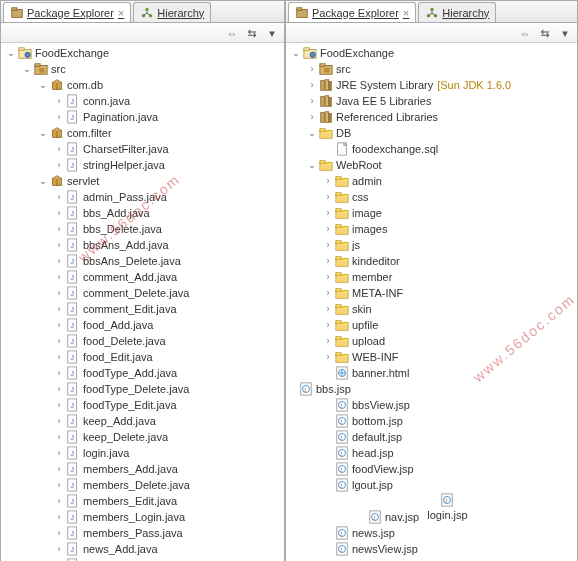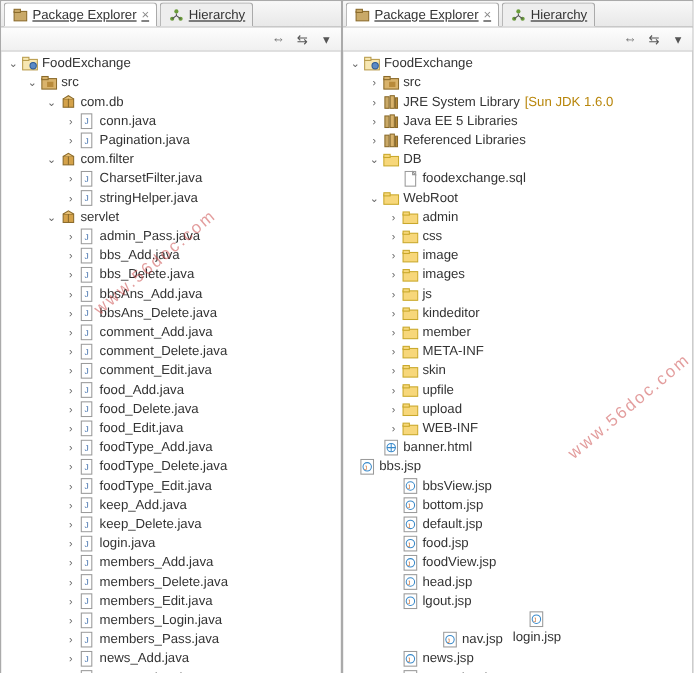--- a/index.html
+++ b/index.html
@@ -628,21 +628,21 @@
           <div class="tree-node" style="padding-left: 36px;">
             <span class="twisty">›</span>
             <span class="node-icon">
               <svg width="14" height="14" viewBox="0 0 16 16">
                 <rect x="1" y="5" width="14" height="9" fill="#f7d77a" stroke="#c9a82a"></rect>
                 <rect x="1" y="3" width="6" height="3" fill="#f7d77a" stroke="#c9a82a"></rect>
               </svg>
             </span>
             <span class="node-label">WEB-INF</span>
           </div>
-          <div class="tree-node" style="padding-left: 20px;">
+          <div class="tree-node" style="padding-left: 36px;">
             <span class="twisty"></span>
             <span class="node-icon">
               <svg width="14" height="14" viewBox="0 0 16 16">
                 <rect x="2" y="1" width="12" height="14" fill="#fff" stroke="#999"></rect>
                 <circle cx="8" cy="8" r="4" fill="none" stroke="#3a8aca"></circle>
                 <path d="M4 8h8M8 4v8" stroke="#3a8aca"></path>
               </svg>
             </span>
             <span class="node-label">banner.html</span>
           </div>
@@ -692,43 +692,32 @@
           </div>
           <div class="tree-node" style="padding-left: 36px;">
             <span class="twisty"></span>
             <span class="node-icon">
               <svg width="14" height="14" viewBox="0 0 16 16">
                 <rect x="2" y="1" width="12" height="14" fill="#fff" stroke="#999"></rect>
                 <circle cx="8" cy="8" r="4" fill="none" stroke="#3a8aca"></circle>
                 <text x="5" y="11" font-size="6" fill="#c96a2a">J</text>
               </svg>
             </span>
-            <span class="node-label">food.jsp</span>
+            <span class="node-label">head.jsp</span>
           </div>
           <div class="tree-node" style="padding-left: 36px;">
             <span class="twisty"></span>
             <span class="node-icon">
               <svg width="14" height="14" viewBox="0 0 16 16">
                 <rect x="2" y="1" width="12" height="14" fill="#fff" stroke="#999"></rect>
                 <circle cx="8" cy="8" r="4" fill="none" stroke="#3a8aca"></circle>
                 <text x="5" y="11" font-size="6" fill="#c96a2a">J</text>
               </svg>
             </span>
             <span class="node-label">foodView.jsp</span>
-          </div>
-          <div class="tree-node" style="padding-left: 36px;">
-            <span class="twisty"></span>
-            <span class="node-icon">
-              <svg width="14" height="14" viewBox="0 0 16 16">
-                <rect x="2" y="1" width="12" height="14" fill="#fff" stroke="#999"></rect>
-                <circle cx="8" cy="8" r="4" fill="none" stroke="#3a8aca"></circle>
-                <text x="5" y="11" font-size="6" fill="#c96a2a">J</text>
-              </svg>
-            </span>
-            <span class="node-label">head.jsp</span>
           </div>
           <div class="tree-node" style="padding-left: 36px;">
             <span class="twisty"></span>
             <span class="node-icon">
               <svg width="14" height="14" viewBox="0 0 16 16">
                 <rect x="2" y="1" width="12" height="14" fill="#fff" stroke="#999"></rect>
                 <circle cx="8" cy="8" r="4" fill="none" stroke="#3a8aca"></circle>
                 <text x="5" y="11" font-size="6" fill="#c96a2a">J</text>
               </svg>
             </span>

